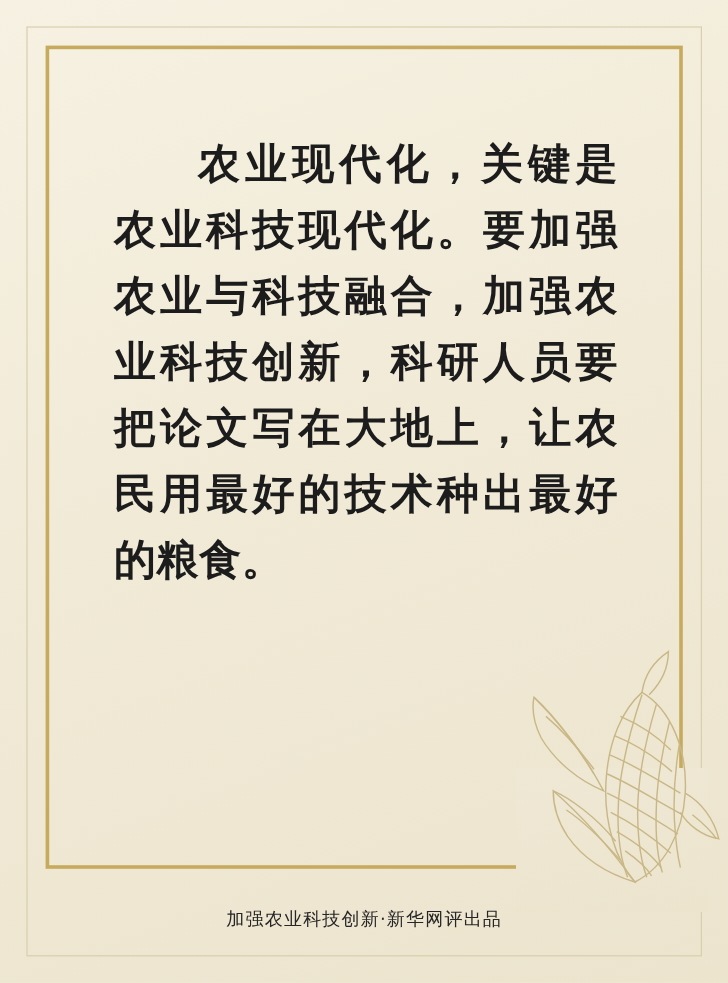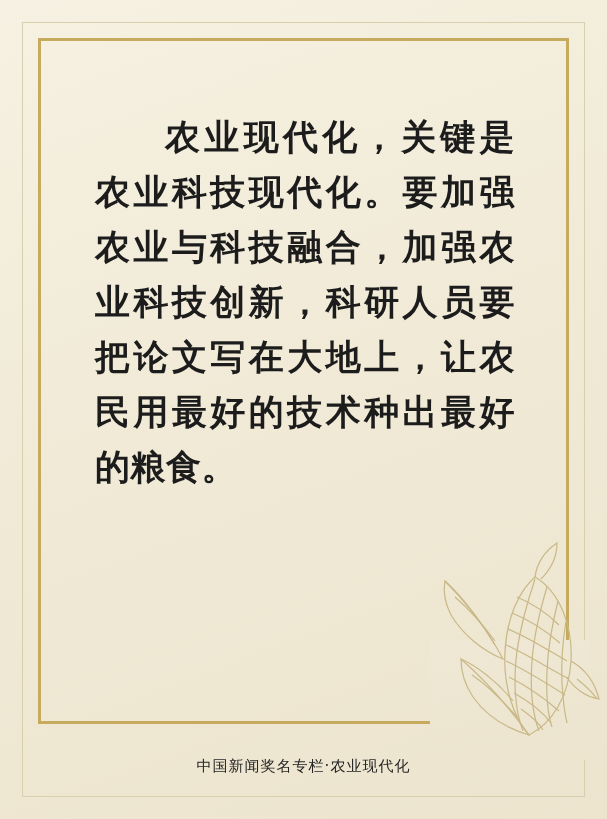--- a/index.html
+++ b/index.html
@@ -149,16 +149,16 @@
 
         <path d="M86 120 C66 112 46 96 34 76 C28 64 26 52 28 42 C46 58 70 90 86 120 Z"></path>
         <path d="M28 42 C44 58 64 82 78 106"></path>
         <path d="M38 58 C52 70 66 86 78 102"></path>
       </g>
     </svg>
   </div>
 
   <div class="content">
     <div class="quote">农业现代化，关键是农业科技现代化。要加强农业与科技融合，加强农业科技创新，科研人员要把论文写在大地上，让农民用最好的技术种出最好的粮食。</div>
-    <div class="footer">中国新闻奖名专栏·农业现代化</div>
+    <div class="footer">加强农业科技创新·新华网评出品</div>
   </div>
 
 </div>
 
 </body></html>

